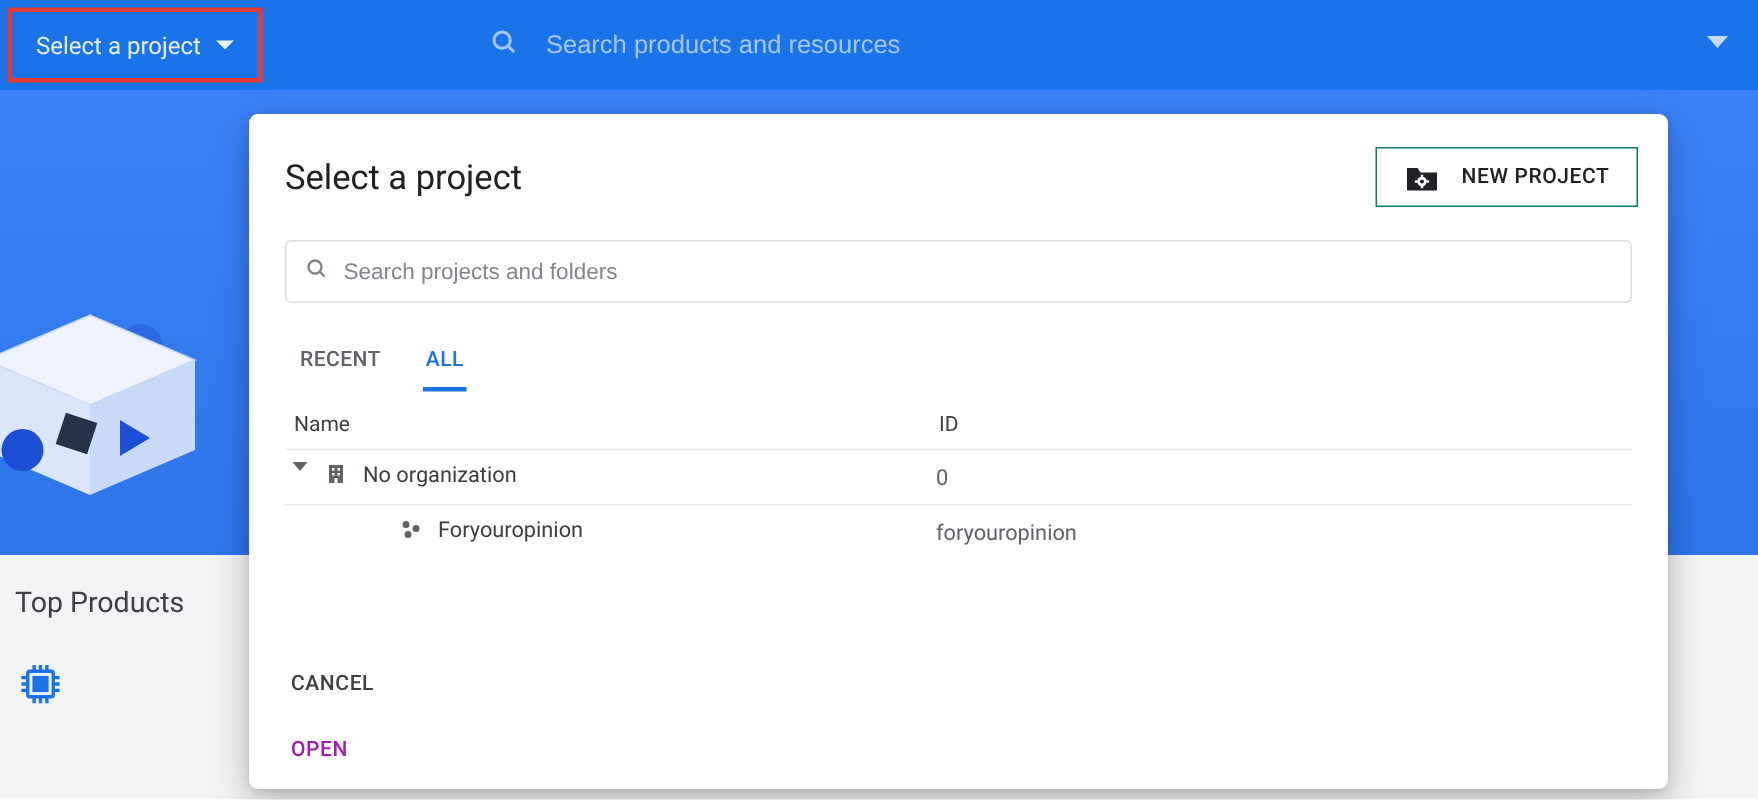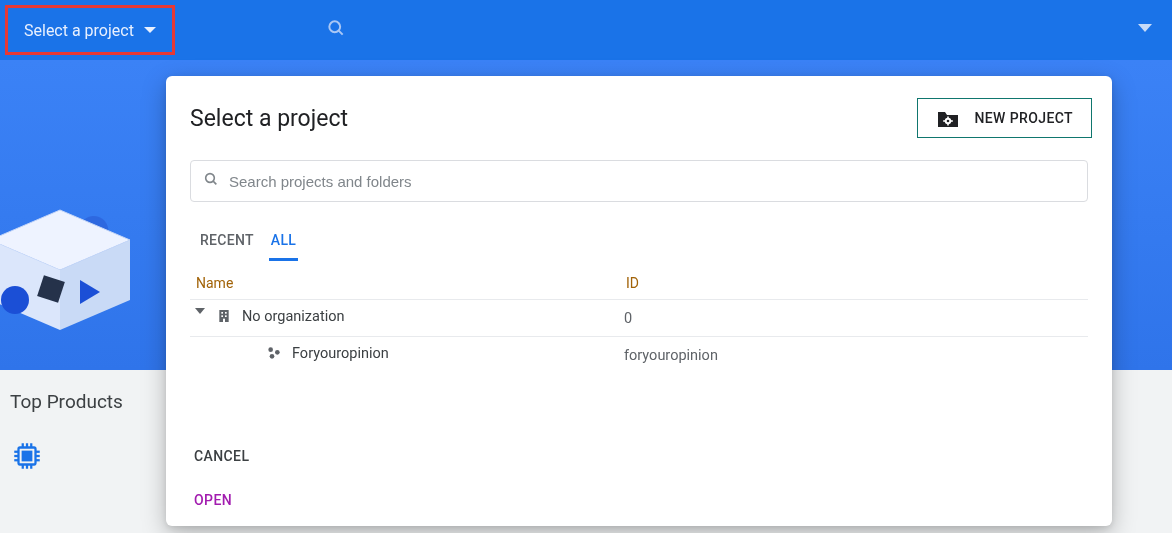--- a/index.html
+++ b/index.html
@@ -140,35 +140,35 @@
       padding: 10px 12px;
       color:#80868b;
       margin-top:6px;
     }
     .modal-search input {
       border:none; outline:none; flex:1; font-size:15px; color:#6d28d9;
     }
     .modal-search input::placeholder { color:#80868b; }
     
     .tabs {
-      display:flex; gap:13px; margin-top:20px;
+      display:flex; gap:26px; margin-top:20px;
       border-bottom: none;
       padding-left: 8px;
     }
     .tab {
       font-size:14px; font-weight:500; letter-spacing:0.3px;
       color:#5f6368; padding:10px 2px;
       cursor:pointer; text-transform:uppercase;
       border-bottom:3px solid transparent;
     }
     .tab.active { color:#1a73e8; border-bottom-color:#1a73e8; }
     
     .columns {
       display:flex; padding: 10px 6px 8px 6px;
-      color:#a16207; font-size:14px;
+      color:#404040; font-size:14px;
       margin-top:4px;
     }
     .col-name { flex: 0 0 430px; }
     .col-id { flex:1; }
     
     .tree-row {
       display:flex; align-items:center;
       padding:8px 4px;
       border-top:1px solid #e8eaed;
       font-size:14.5px; color:#3c4043;
@@ -205,20 +205,21 @@
     <span>Select a project</span>
     <span class="dd-arrow"></span>
   </div>
   <div class="search-wrap">
     <span>
       <svg width="20" height="20" viewBox="0 0 24 24" fill="none" stroke="#a9c7f5" stroke-width="2.4">
           <circle cx="10.5" cy="10.5" r="6.5"></circle>
           <line x1="20" y1="20" x2="15.2" y2="15.2"></line>
         </svg>
     </span>
+    <input type="text" placeholder="Search products and resources" style="">
   </div>
   <div class="topbar-right-arrow"></div>
 </div>
 
 <div class="banner">
   <div class="box-illustration">
     <svg viewBox="0 0 180 160">
       <polygon points="10,60 80,30 150,60 80,90" fill="#eef3ff" stroke="#c2d4f7"></polygon>
       <polygon points="10,60 80,90 80,150 10,120" fill="#dbe6fb"></polygon>
       <polygon points="150,60 80,90 80,150 150,120" fill="#c9daf6"></polygon>

